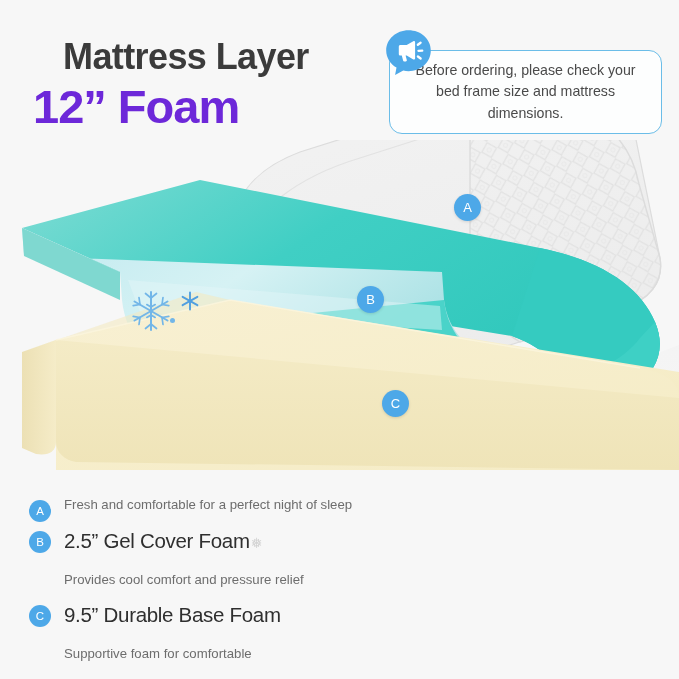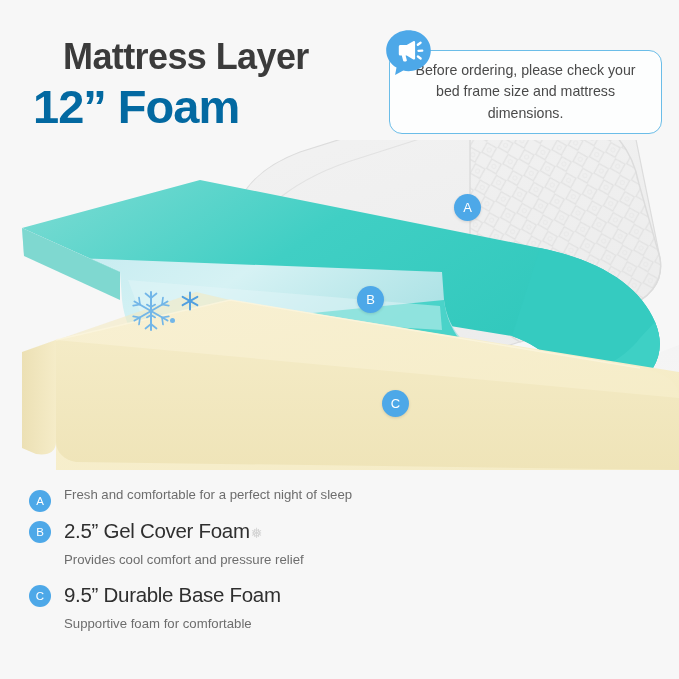--- a/index.html
+++ b/index.html
@@ -12,21 +12,21 @@
   }
   #stage{position:absolute;inset:0;width:679px;height:679px;}
 
   
   .title-block{position:absolute;left:33px;top:38px;}
   .title-line1{
     font-size:36px;font-weight:700;color:#3b3b3b;
     letter-spacing:-0.6px;line-height:1.05;white-space:nowrap;margin-left:30px;
   }
   .title-line2{
-    font-size:47px;font-weight:700;color:#0369a1;
+    font-size:47px;font-weight:700;color:#6d28d9;
     letter-spacing:-1px;line-height:1.05;margin-top:6px;white-space:nowrap;
   }
 
   
   .callout{
     position:absolute;left:389px;top:50px;width:273px;height:84px;
     border:1.6px solid #6bbde8;border-radius:13px;background:#fdfefe;
     box-sizing:border-box;
     display:flex;align-items:center;justify-content:center;
   }
@@ -68,21 +68,21 @@
     background:#4da8e8;color:#fff;font-size:11.5px;
     display:flex;align-items:center;justify-content:center;
   }
   .lg-title{
     margin-left:35px;font-size:20.5px;color:#2f2f2f;
     letter-spacing:-0.3px;line-height:1.22;white-space:nowrap;
   }
   .lg-title .num{font-weight:400;}
   .lg-flake{color:#d2d2d2;font-size:14px;margin-left:1px;}
   .lg-sub{
-    margin-left:35px;font-size:13.2px;color:#6d6d6d;margin-top:9px;
+    margin-left:35px;font-size:13.2px;color:#6d6d6d;margin-top:19px;
     line-height:1.25;white-space:nowrap;
   }
 </style>
 </head>
 <body>
 
 <div id="stage">
 
   <div class="title-block">
     <div class="title-line1">Mattress Layer</div>

